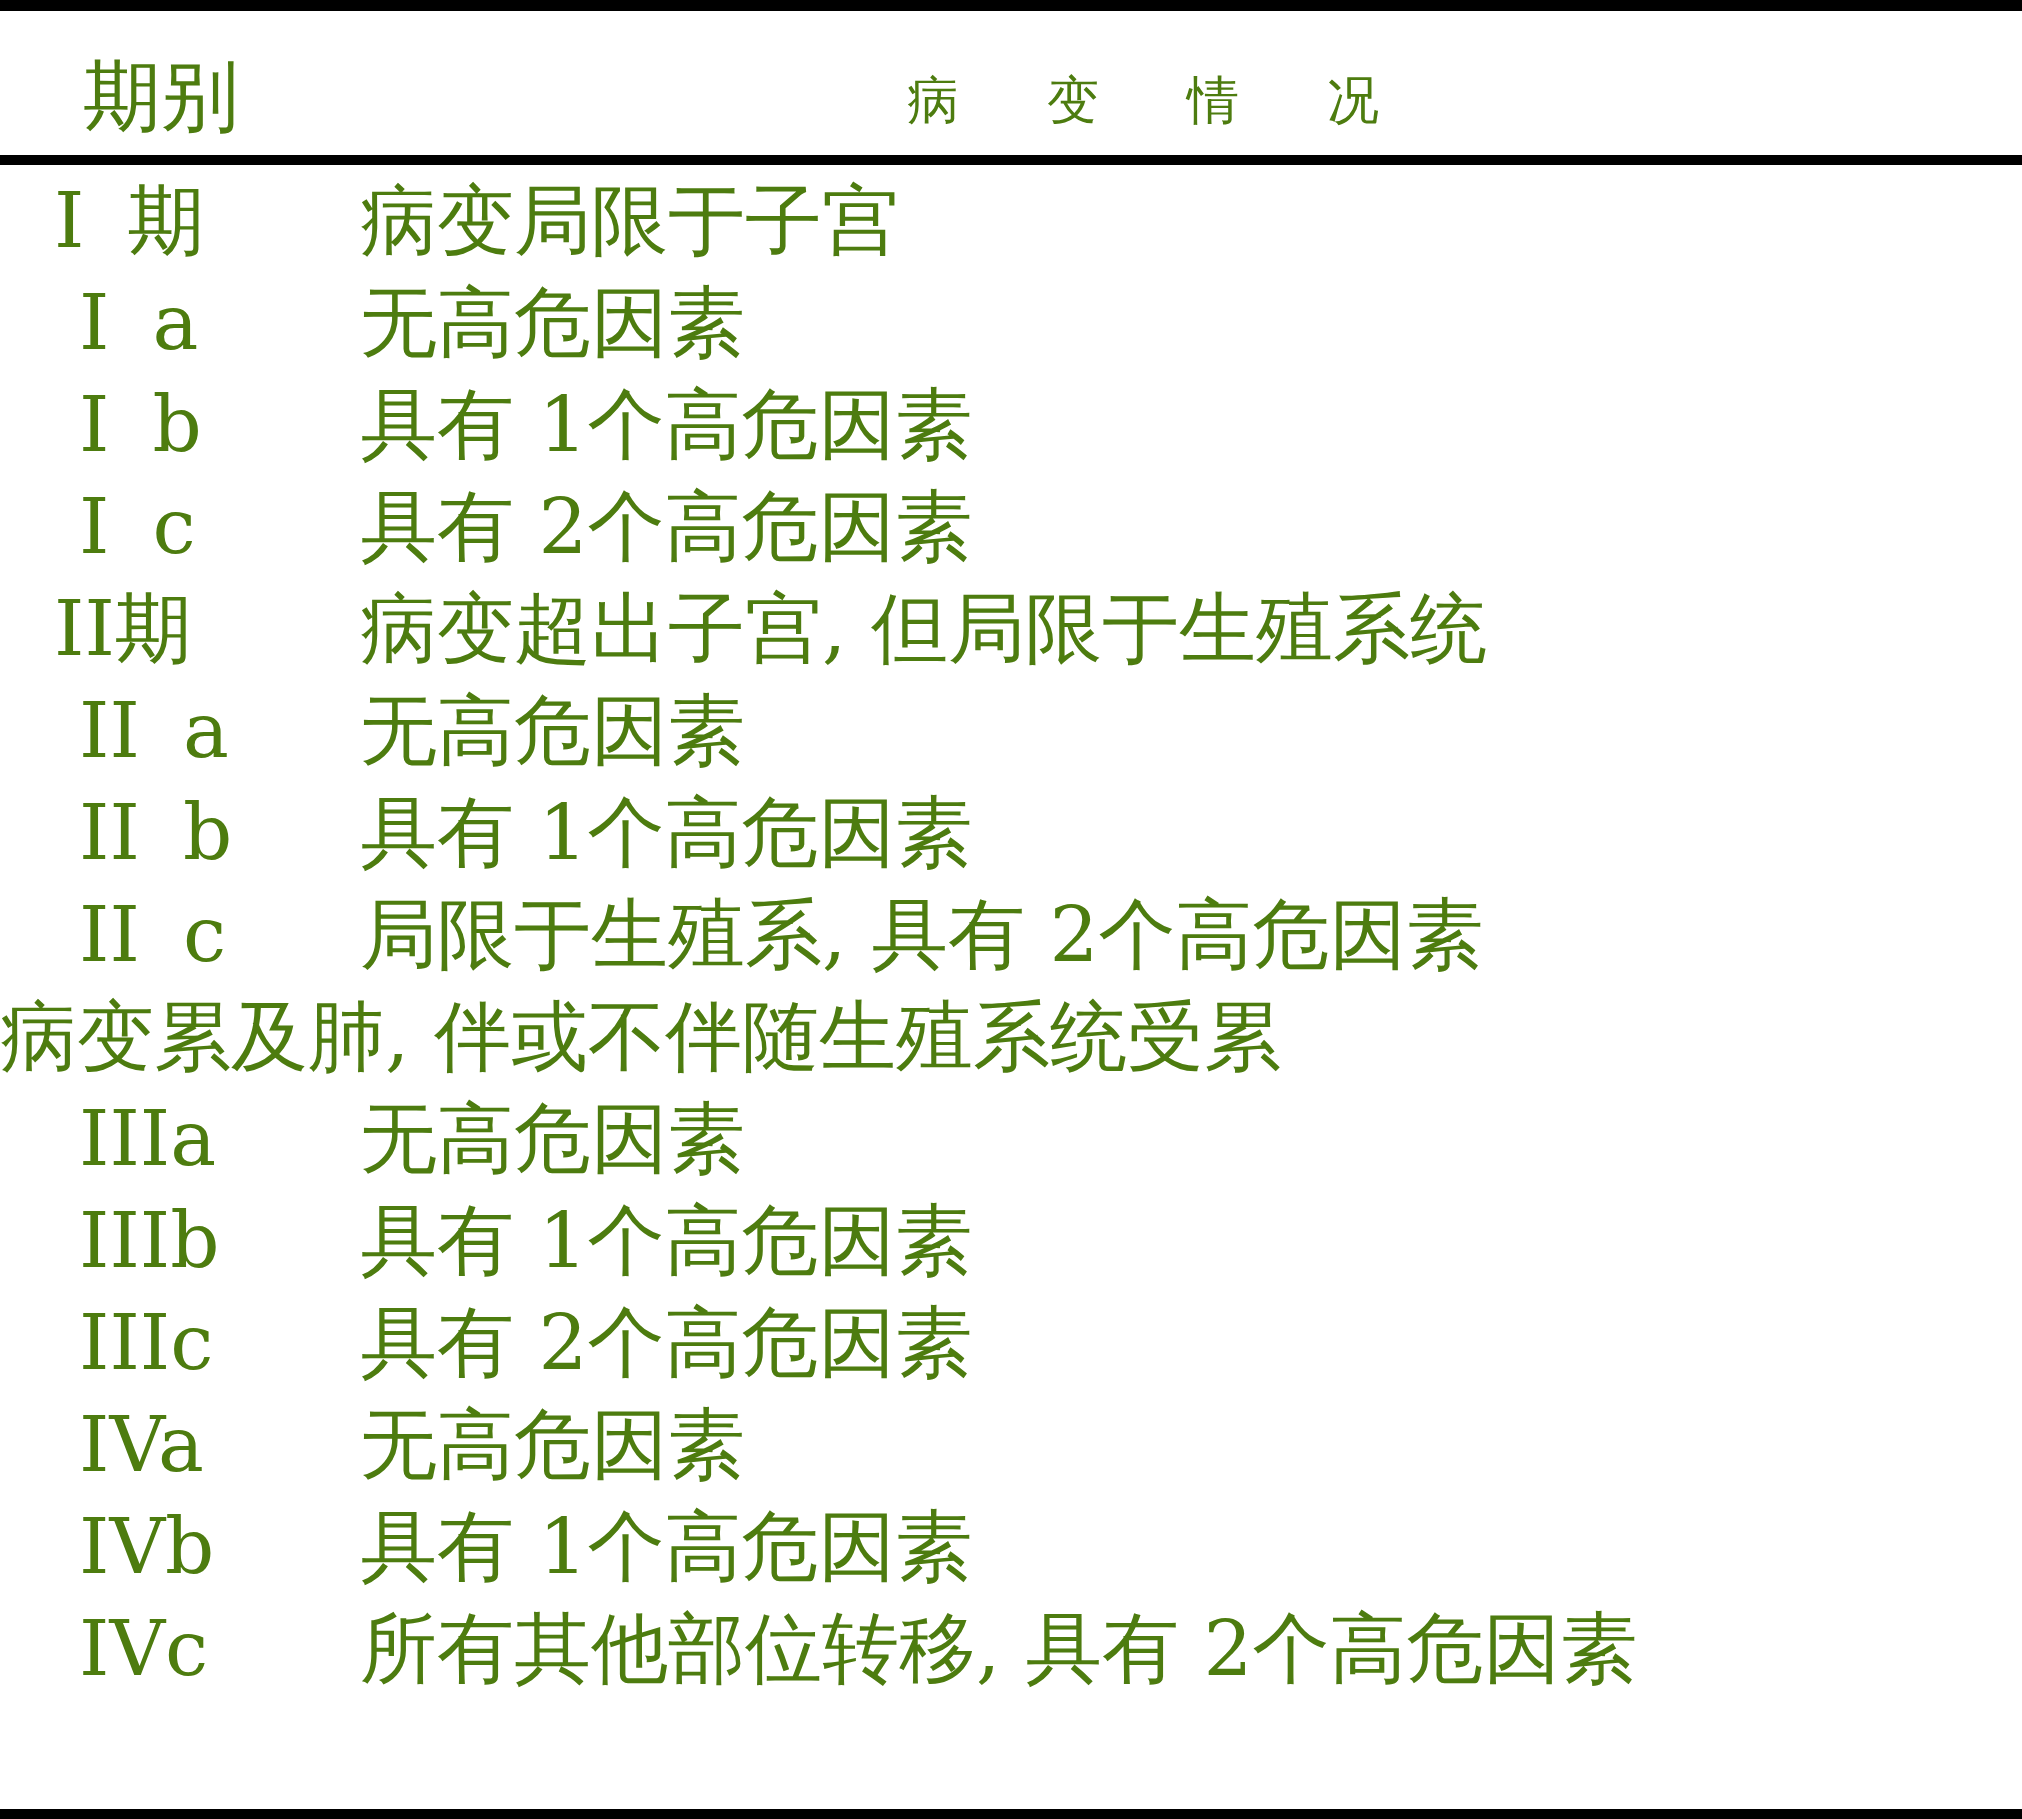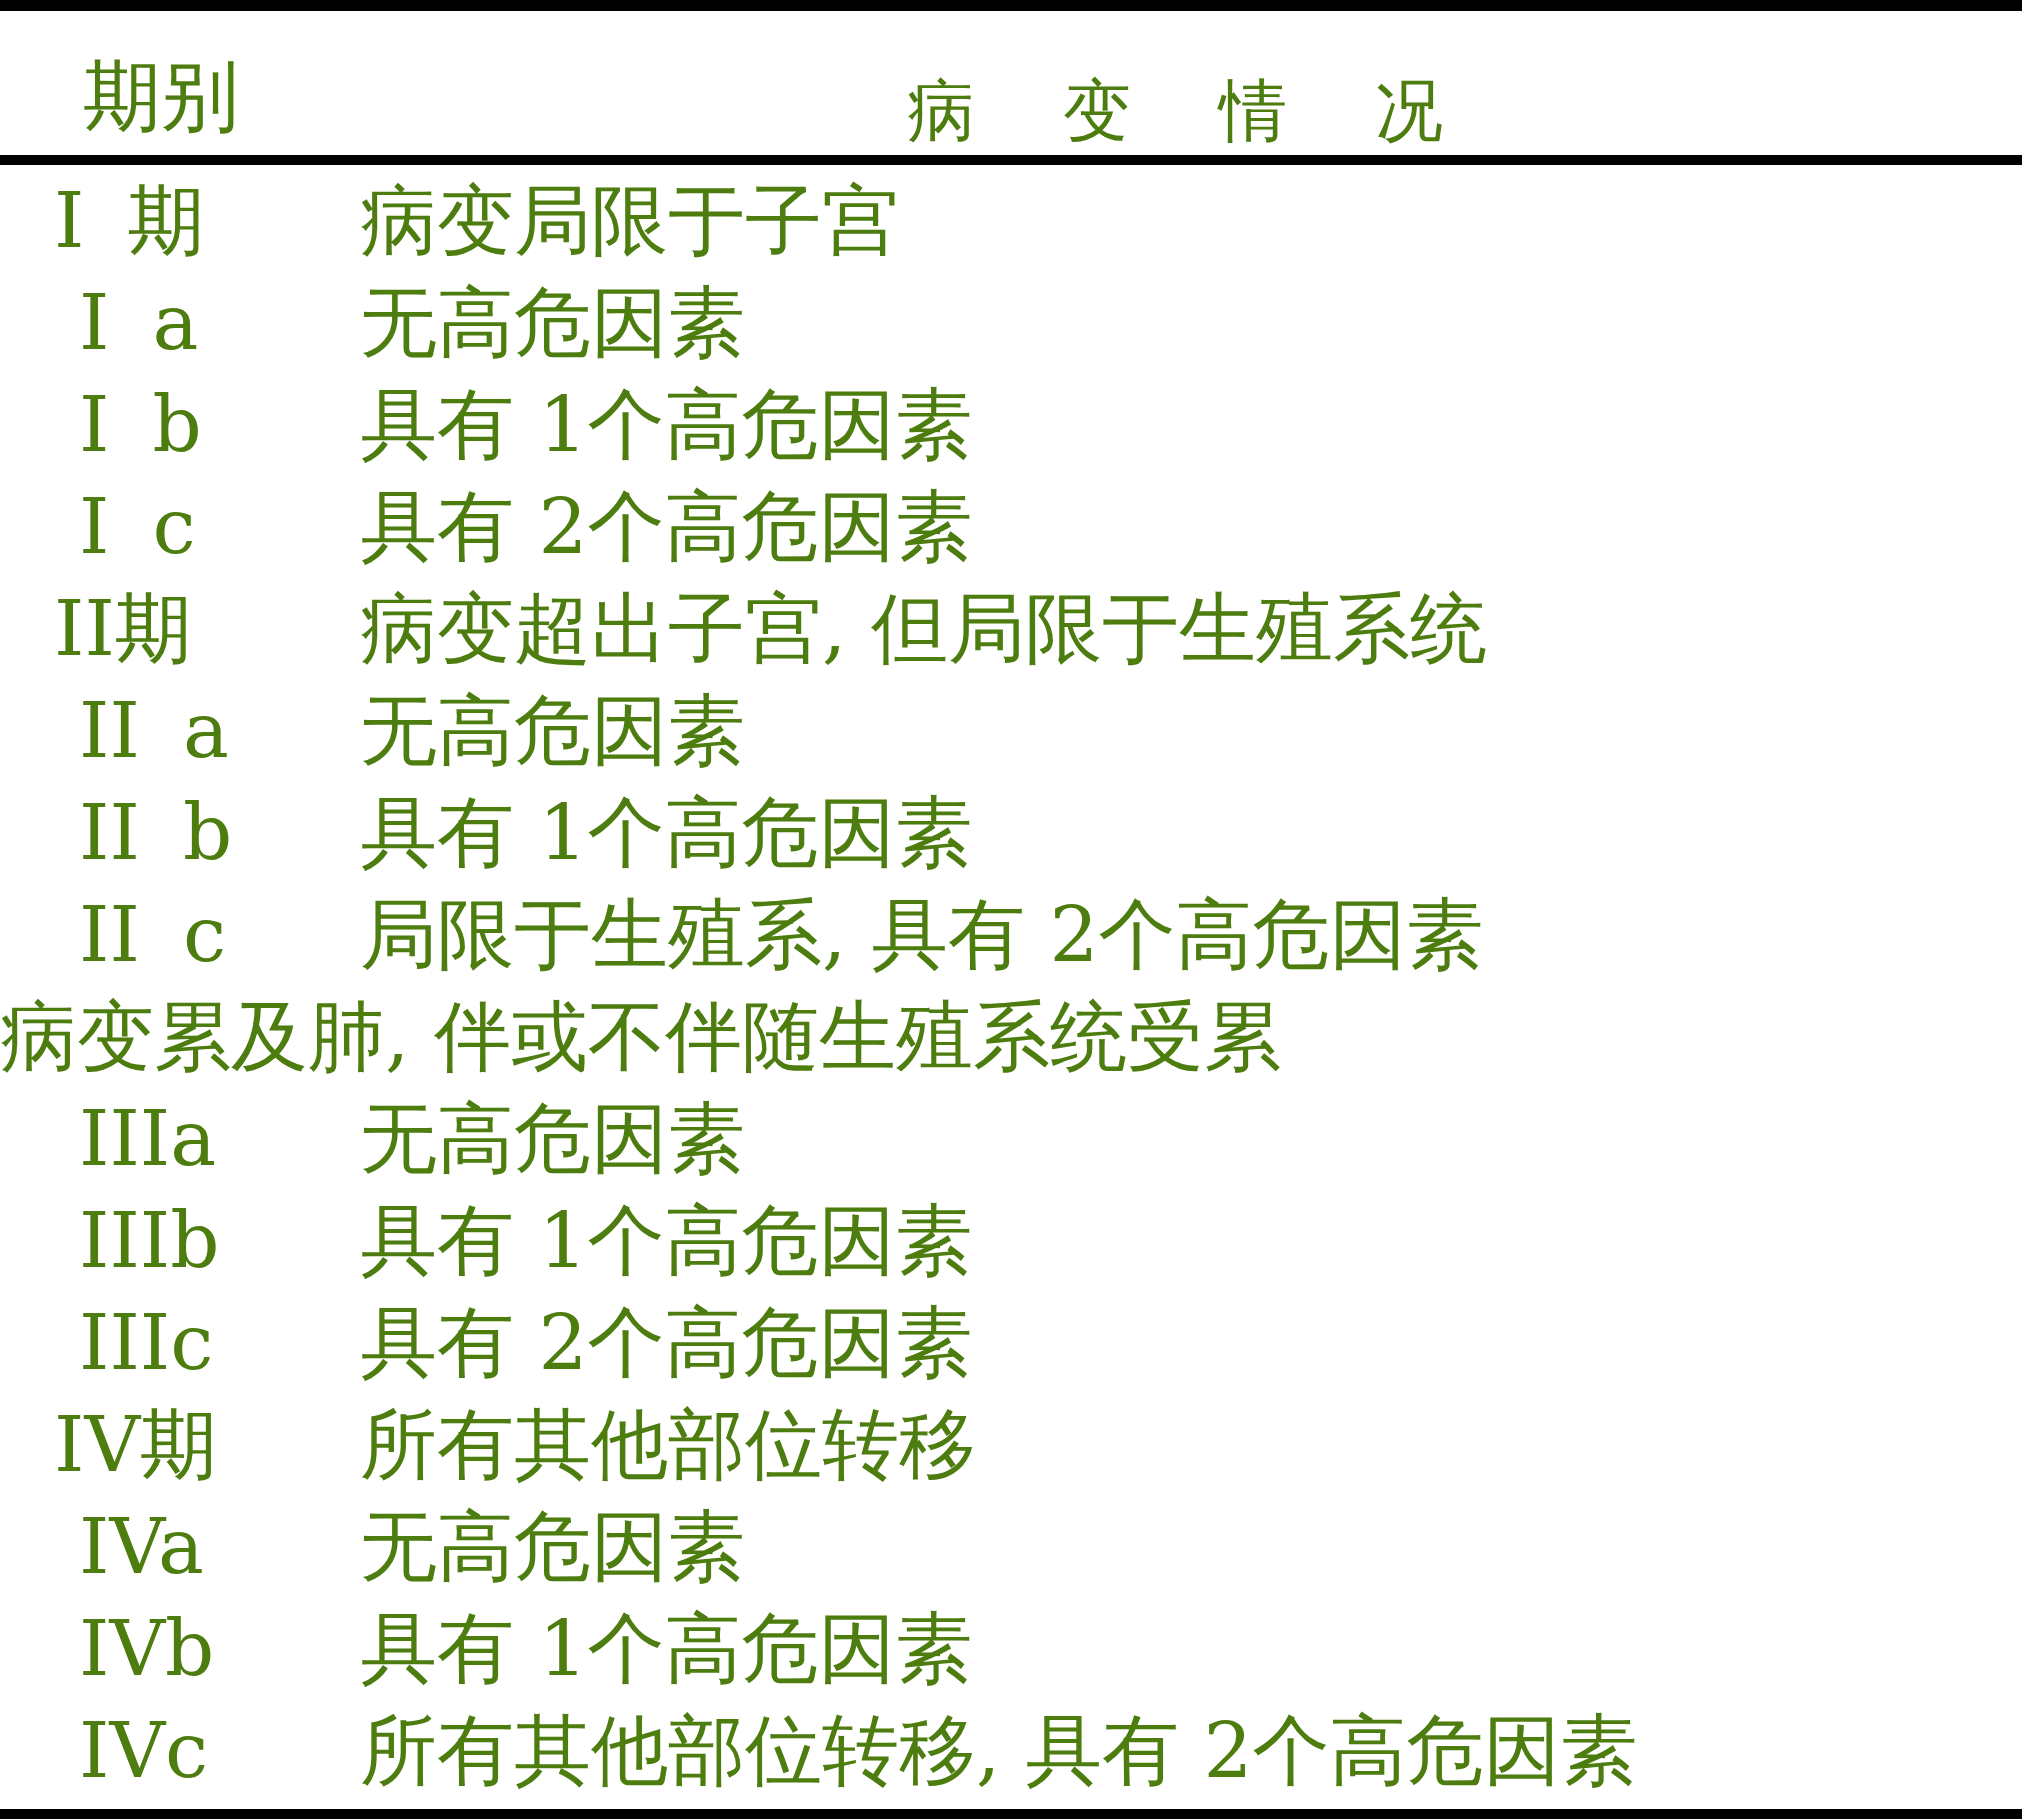--- a/index.html
+++ b/index.html
@@ -37,22 +37,22 @@
     position: absolute;
     left: 83px;
     top: 39px;
     font-size: 78px;
     line-height: 93px;
     white-space: nowrap;
   }
   .th-cond {
     position: absolute;
     left: 907px;
-    top: 53px;
-    font-size: 68px;
+    top: 43px;
+    font-size: 52px;
     line-height: 93px;
     letter-spacing: 88px;
     white-space: nowrap;
   }
 
   .tbody {
     position: absolute;
     top: 170px;
     left: 0;
     width: 2022px;
@@ -135,24 +135,20 @@
       <span class="cell-desc">无高危因素</span>
     </div>
     <div class="row sub">
       <span class="cell-stage">IIIb</span>
       <span class="cell-desc">具有 1个高危因素</span>
     </div>
     <div class="row sub">
       <span class="cell-stage">IIIc</span>
       <span class="cell-desc">具有 2个高危因素</span>
     </div>
-    <div class="row">
-      <span class="cell-stage">IV期</span>
-      <span class="cell-desc">所有其他部位转移</span>
-    </div>
     <div class="row sub">
       <span class="cell-stage">IVa</span>
       <span class="cell-desc">无高危因素</span>
     </div>
     <div class="row sub">
       <span class="cell-stage">IVb</span>
       <span class="cell-desc">具有 1个高危因素</span>
     </div>
     <div class="row sub">
       <span class="cell-stage">IVc</span>

